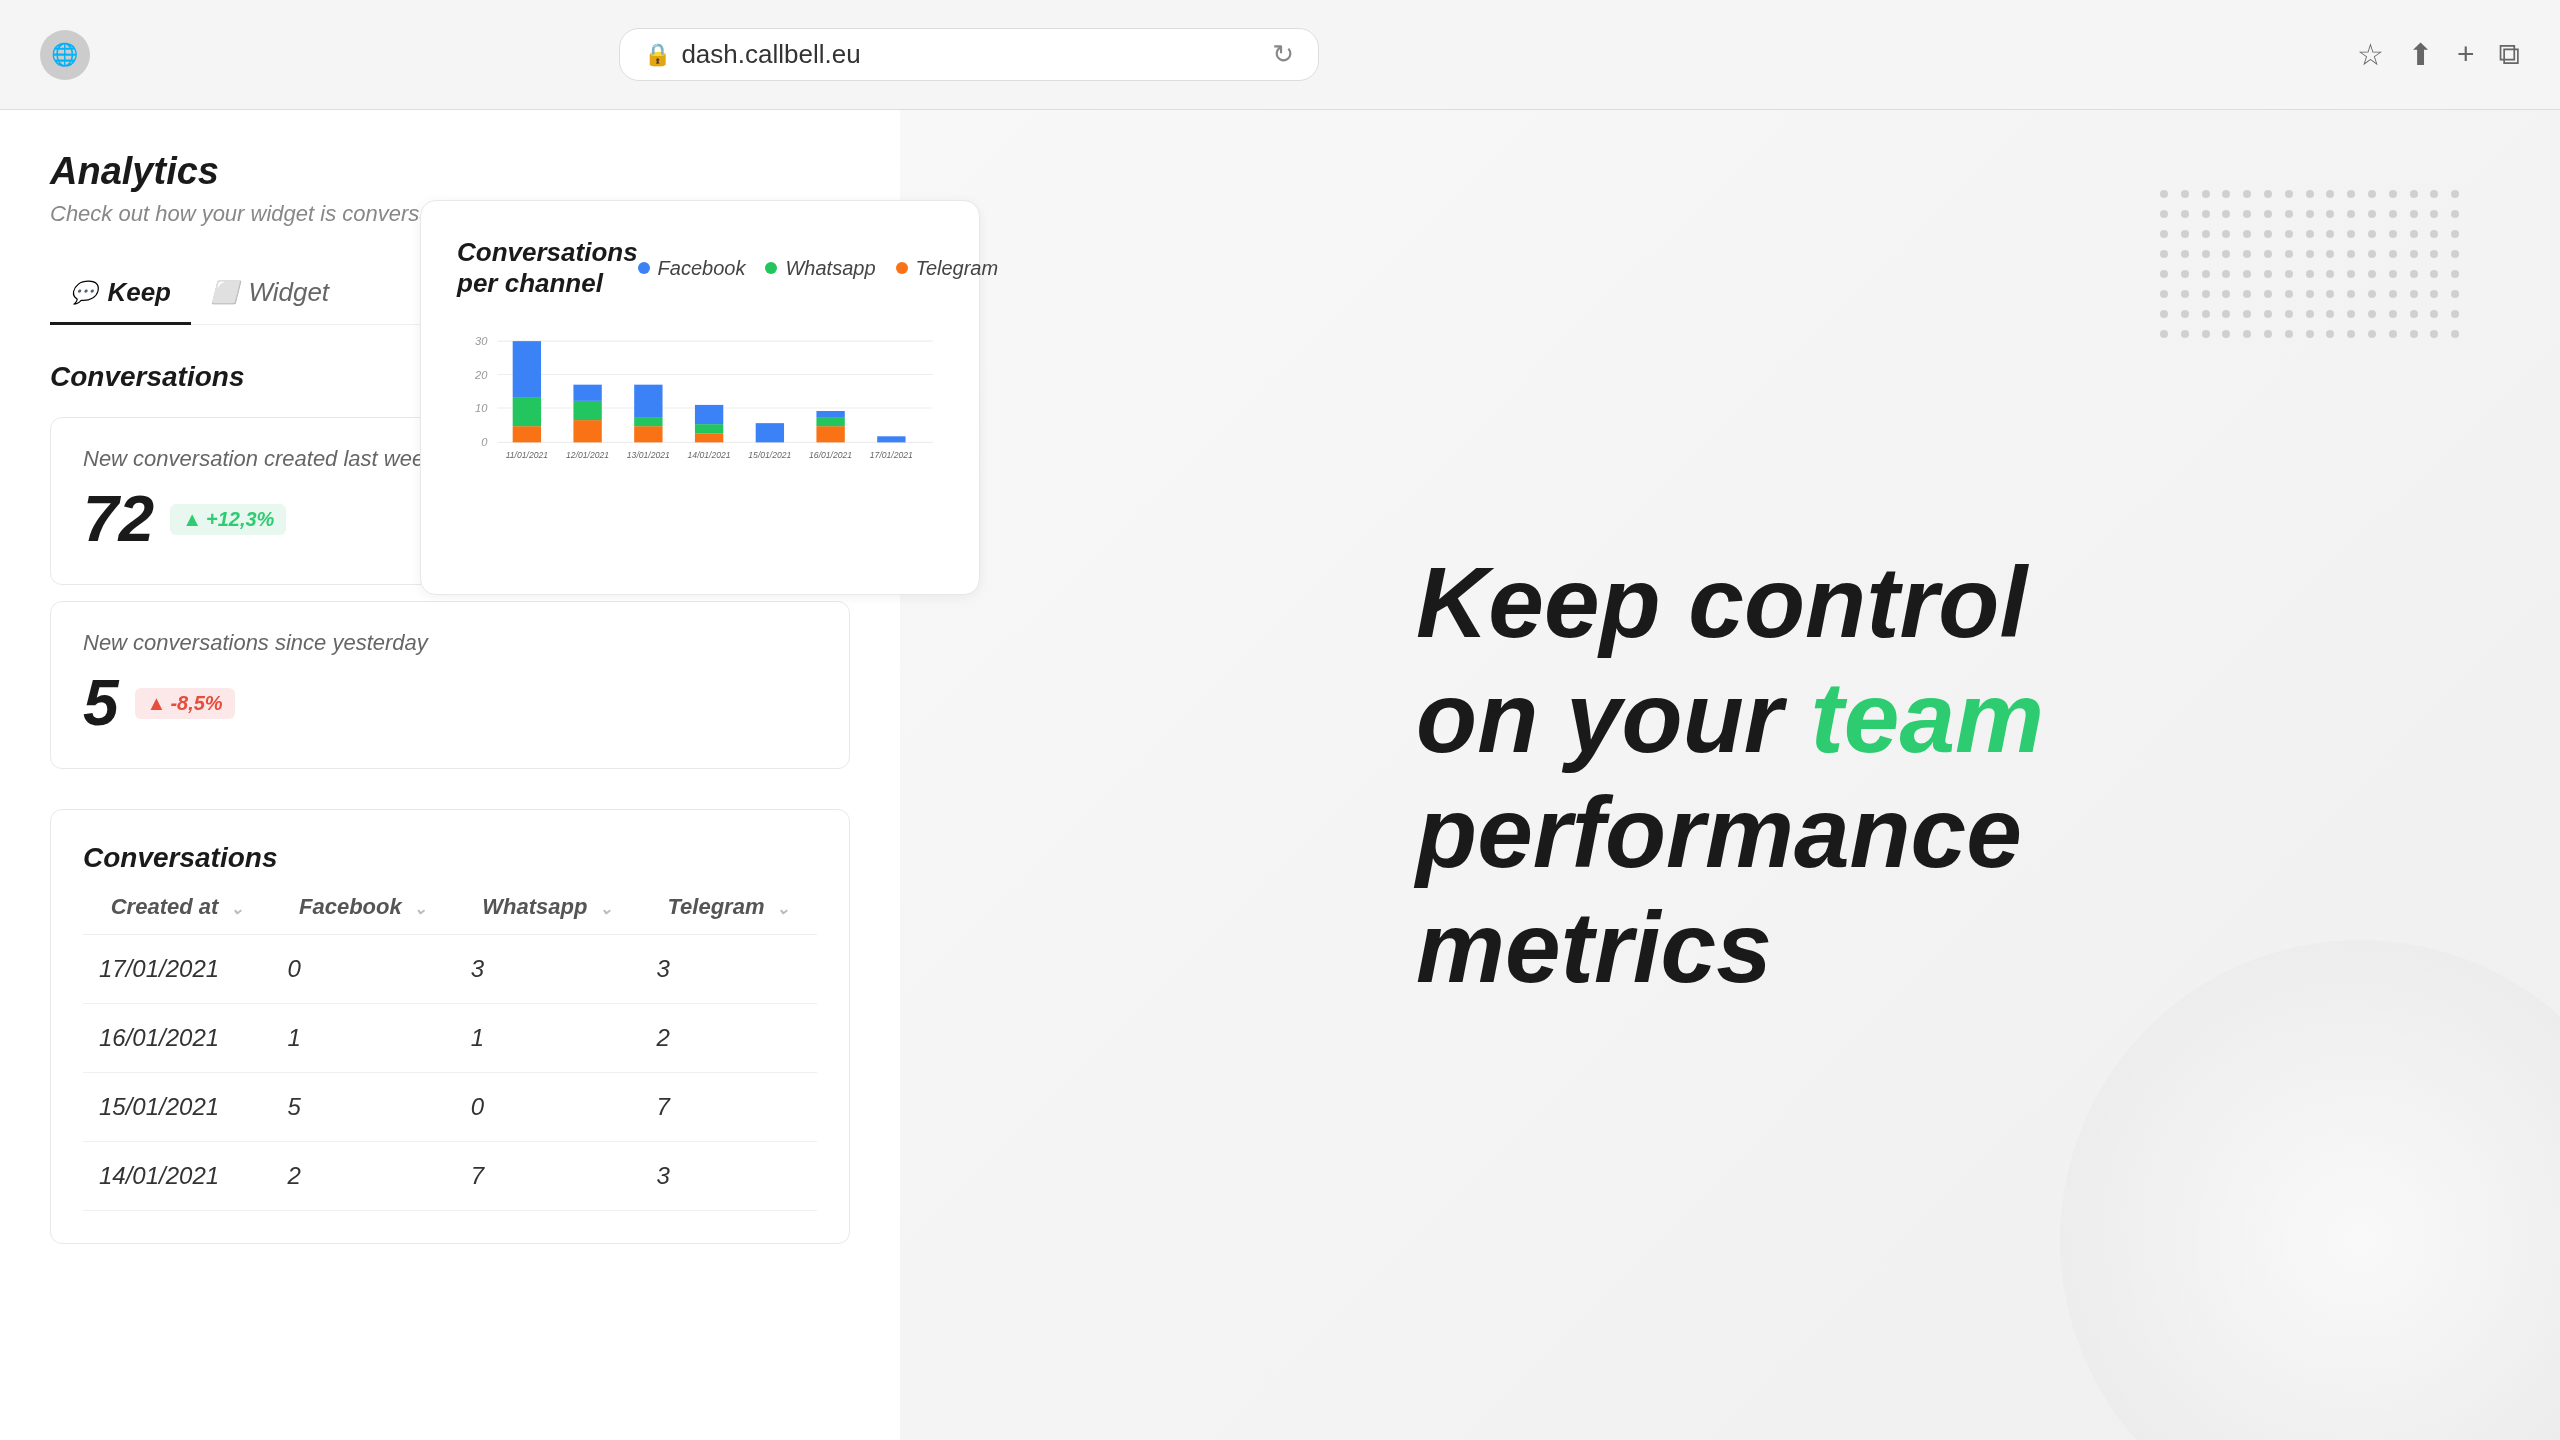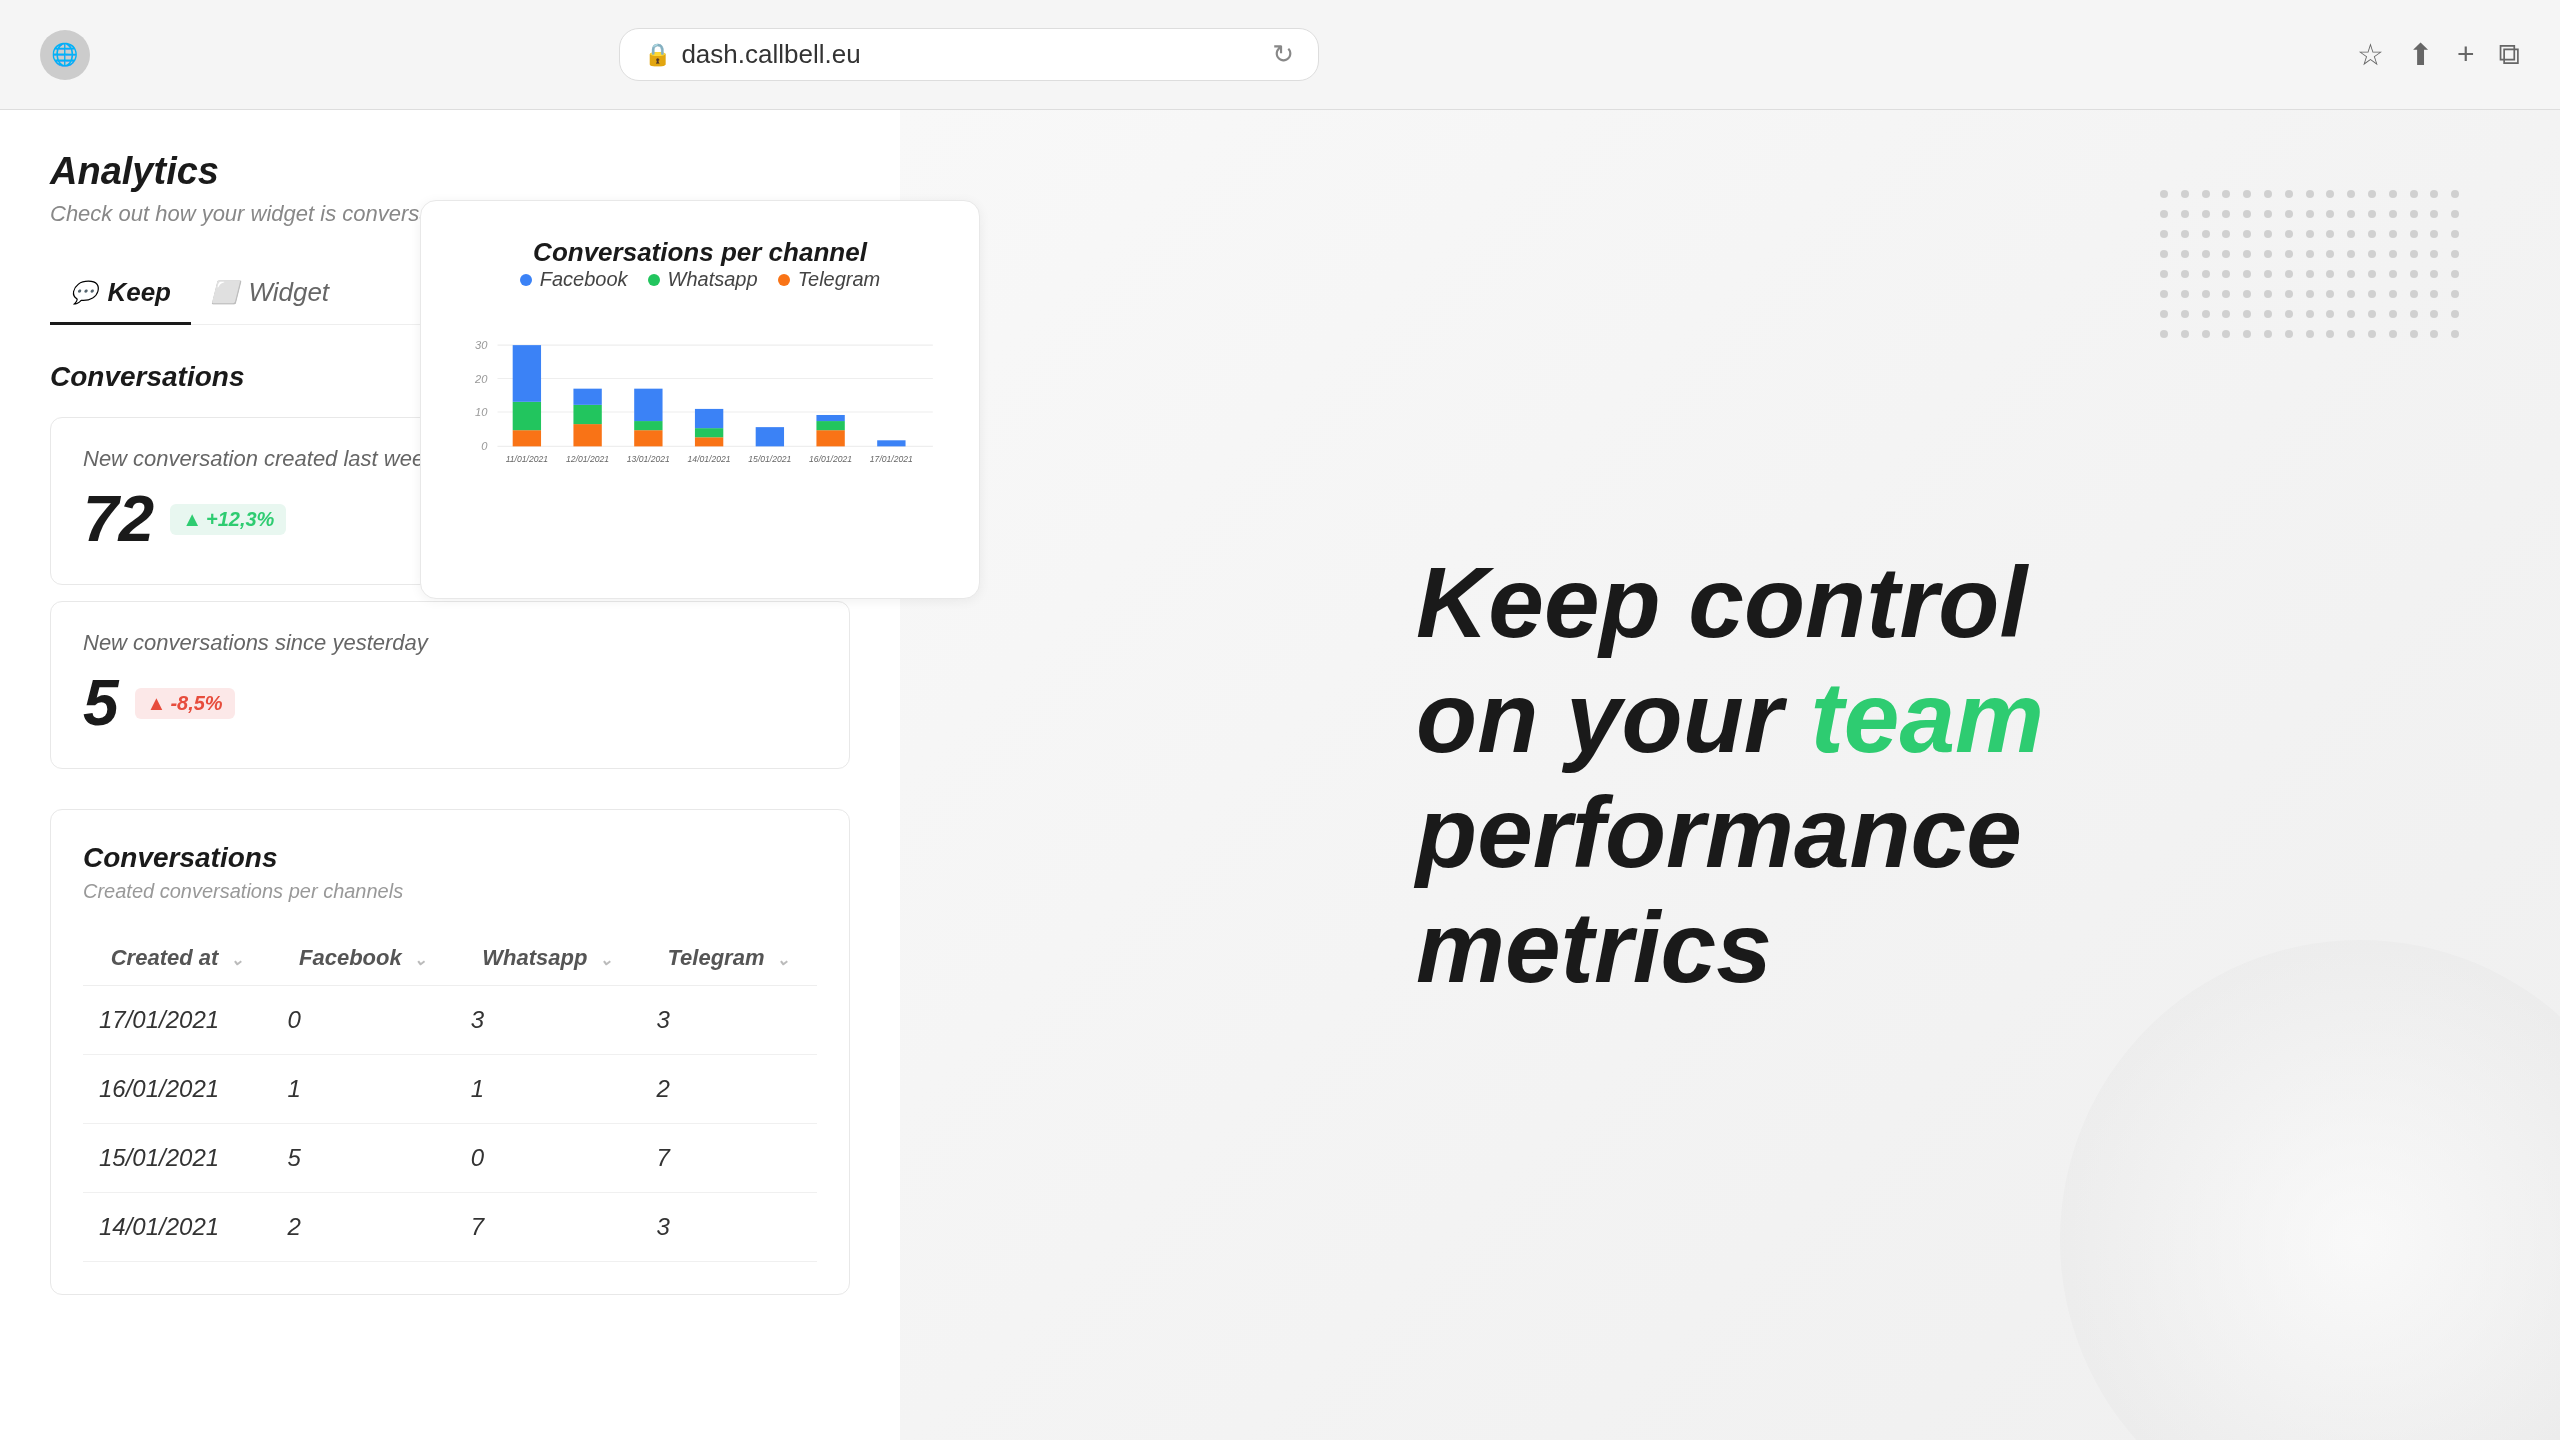--- a/index.html
+++ b/index.html
@@ -221,22 +221,21 @@
       border: 1px solid #e8e8e8;
       border-radius: 16px;
       padding: 36px;
       box-shadow: 0 2px 12px rgba(0,0,0,0.06);
       z-index: 10;
     }
     .chart-header {
       display: flex;
       align-items: center;
       justify-content: space-between;
-      margin-bottom: 44px;
-      flex-direction: column;
+      margin-bottom: 32px;
     }
     .chart-title {
       font-size: 26px;
       font-weight: 700;
       color: #1a1a1a;
     }
     .chart-legend {
       display: flex;
       gap: 20px;
     }
@@ -373,21 +372,20 @@
           <span class="badge-negative">
             <span>▲</span>
             <span>-8,5%</span>
           </span>
         </div>
       </div>
     </div>
 
     <div class="table-section">
       <div class="table-section-title">Conversations</div>
-      <div class="table-section-subtitle">Created conversations per channels</div>
       <table>
         <thead>
           <tr>
             <th>
               <span>Created at</span>
               <span class="sort-icon">⌄</span>
             </th>
             <th>
               <span>Facebook</span>
               <span class="sort-icon">⌄</span>

